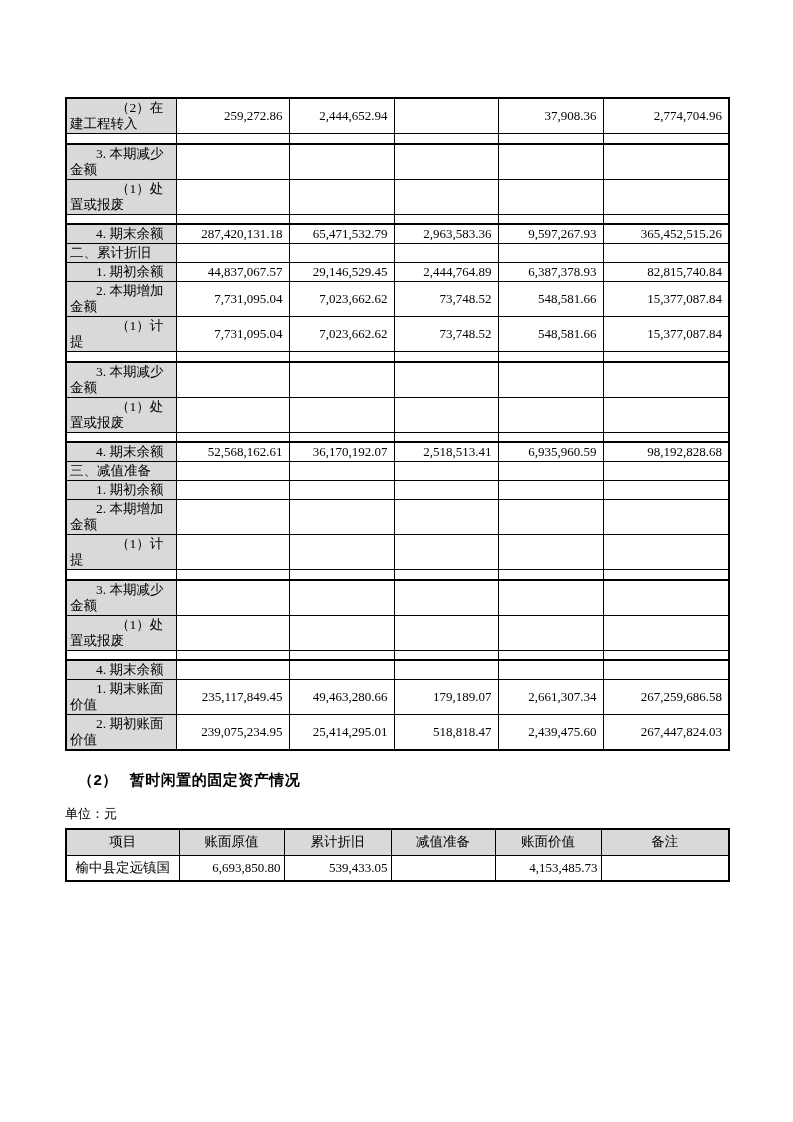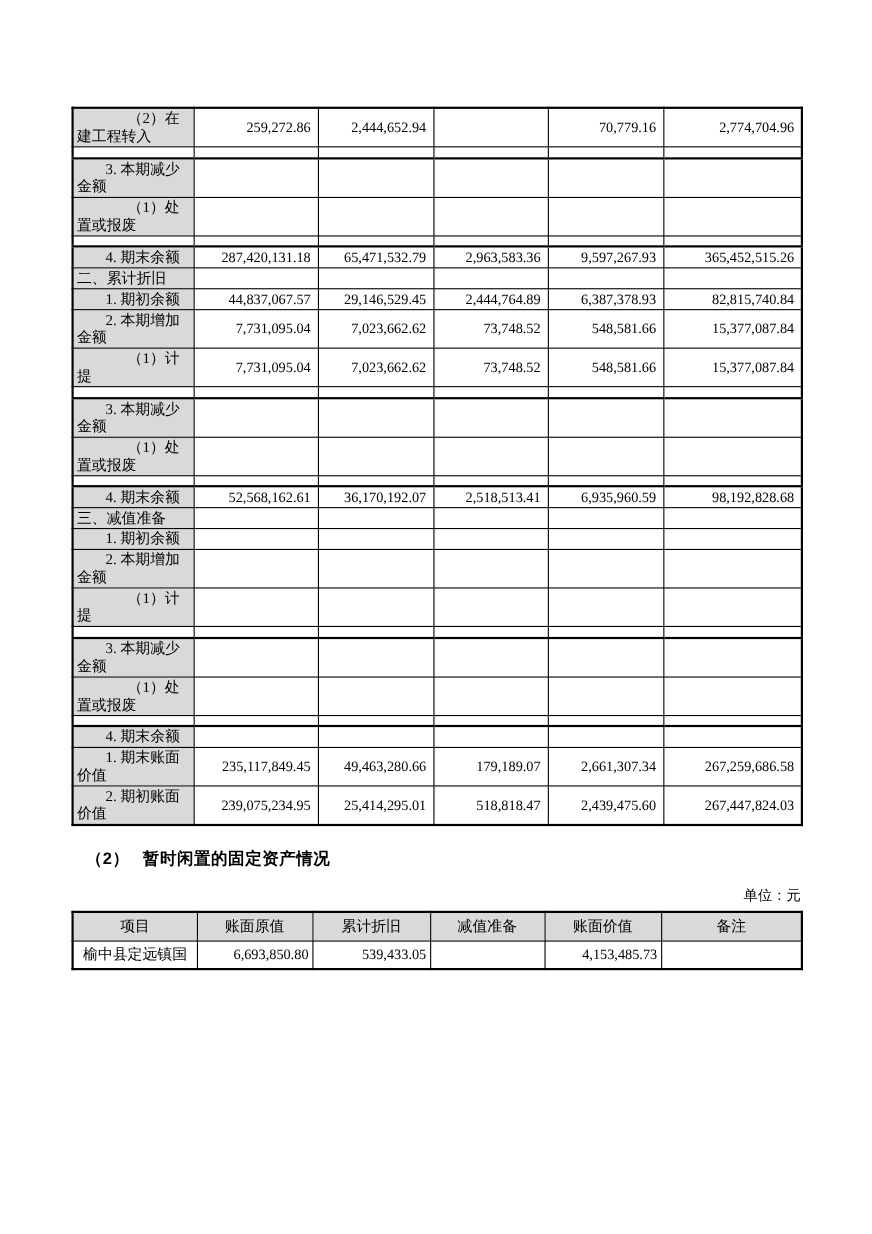--- a/index.html
+++ b/index.html
@@ -31,21 +31,21 @@
 
   
   .heading {
     margin: 20px 0 0 13px;
     font-family: "Liberation Sans", "DejaVu Sans", sans-serif;
     font-weight: bold;
     font-size: 15px;
     letter-spacing: 0.5px;
   }
   .heading .h-num { margin-right: 12px; }
-  .unit { text-align: right; font-size: 13px; margin-top: 15px; margin-bottom: 5px; }
+  .unit { text-align: left; font-size: 13px; margin-top: 15px; margin-bottom: 5px; }
 
   
   .t2 th {
     background: #d9d9d9; font-weight: normal; font-size: 13.5px;
     height: 26px; text-align: center; vertical-align: middle; padding: 1px 3px;
   }
   .t2 td { font-size: 13px; height: 26px; vertical-align: middle; padding: 1px 3px; }
   .t2 td.item { text-align: center; font-size: 13.5px; margin-top: 44px; }
 </style>
 </head>
@@ -62,21 +62,21 @@
         <col style="width:104px">
           <col style="width:105px">
           <col style="width:126px">
       </colgroup>
       <tbody>
           <tr>
             <td class="lbl ind2">（2）在建工程转入</td>
             <td class="num">259,272.86</td>
             <td class="num">2,444,652.94</td>
             <td class="num"></td>
-            <td class="num">70,779.16</td>
+            <td class="num">37,908.36</td>
             <td class="num">2,774,704.96</td>
           </tr>
           <tr class="spacer">
             <td class="lbl"></td>
             <td></td>
             <td></td>
             <td></td>
             <td></td>
             <td></td>
           </tr>

